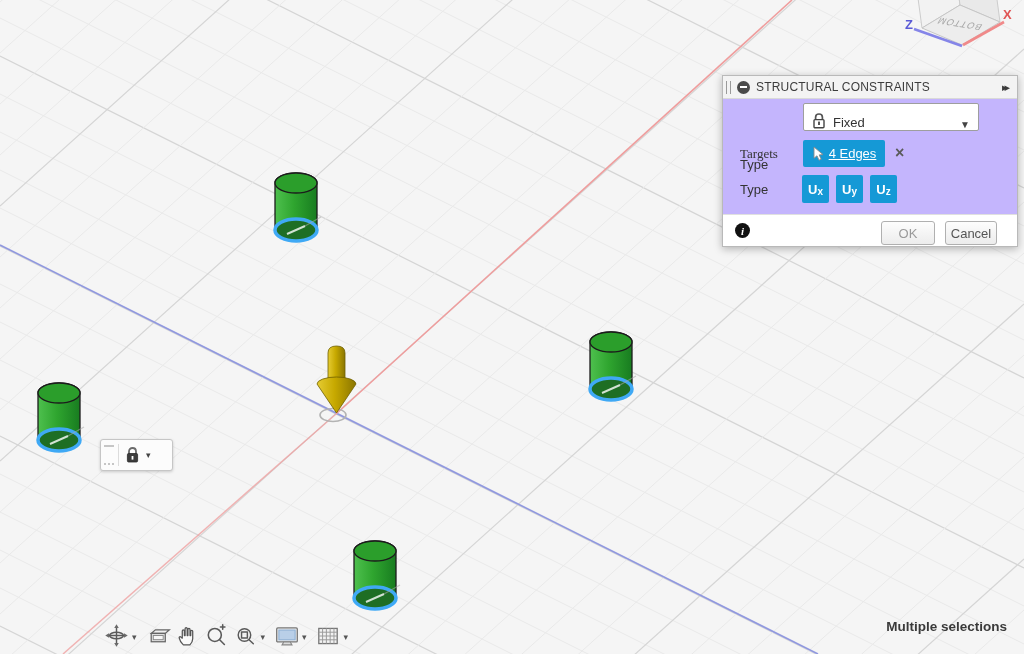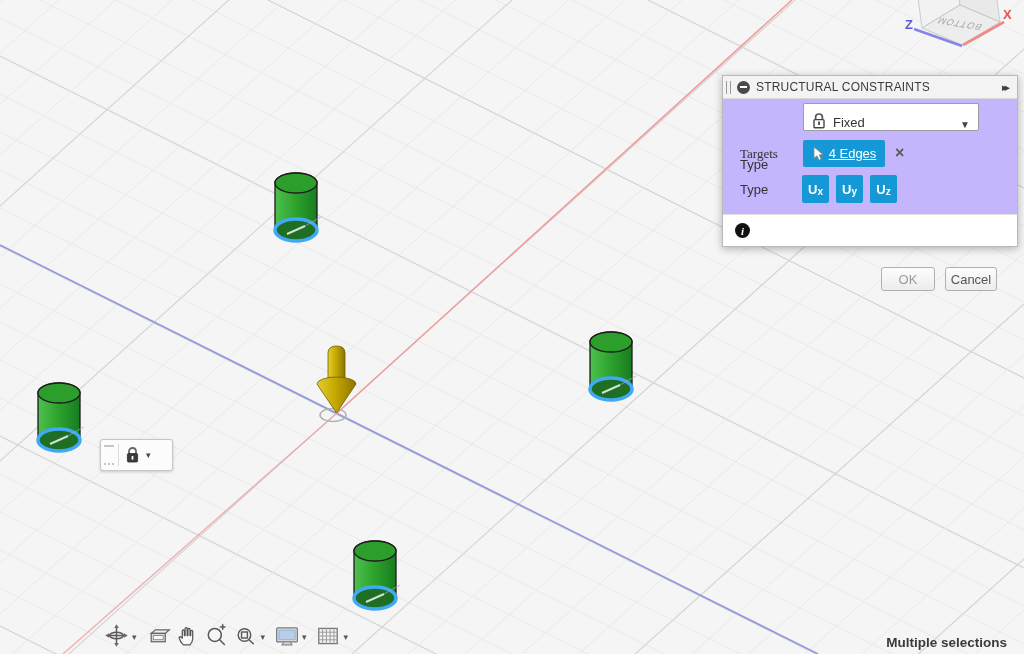--- a/index.html
+++ b/index.html
@@ -18,21 +18,21 @@
   #mini-toolbar .divider{width:1px;height:22px;background:#dcdcdc;margin:0 5px 0 4px;}
   #mini-toolbar .caret{font-size:9px;color:#444;margin-left:5px;}
 
   
   #nav-toolbar{position:absolute;left:103px;top:622px;display:flex;align-items:center;}
   #nav-toolbar .tool{width:27px;height:27px;display:flex;align-items:center;justify-content:center;
     margin-right:2px;cursor:default;}
   #nav-toolbar .caret{font-size:9px;color:#555;margin:2px 8px 0 0;}
 
   
-  #status-text{position:absolute;right:17px;bottom:4px;font-size:13.5px;font-weight:bold;color:#3a3a3a;}
+  #status-text{position:absolute;right:17px;bottom:20px;font-size:13.5px;font-weight:bold;color:#3a3a3a;}
 
   
   #panel{position:absolute;left:722px;top:75px;width:296px;height:172px;background:#c4b5fd;
     border:1px solid #b9b9b9;box-shadow:0 2px 8px rgba(0,0,0,.28);box-sizing:border-box;font-size:13px;color:#333;}
   #panel-header{height:22px;background:#f3f3f3;border-bottom:1px solid #d9d9d9;
     display:flex;align-items:center;padding:0 7px 0 3px;}
   #panel-grip{width:3px;height:13px;border-left:1px solid #9a9a9a;border-right:1px solid #9a9a9a;margin-right:6px;}
   #collapse-btn{width:13px;height:13px;border-radius:50%;background:#4a4a4a;position:relative;margin-right:6px;flex:none;}
   #collapse-btn::after{content:"";position:absolute;left:3px;top:5.5px;width:7px;height:2px;background:#fff;}
   #panel-title{flex:1;font-size:12px;letter-spacing:.2px;color:#3c3c3c;white-space:nowrap;}
@@ -56,21 +56,21 @@
     display:flex;align-items:center;justify-content:center;font-weight:bold;font-size:13px;border:none;}
   .axis-btn .sub{font-size:10px;margin-top:5px;}
   #axis-ux{left:79px;} #axis-uy{left:113px;} #axis-uz{left:147px;}
 
   #panel-footer{position:absolute;left:0;right:0;bottom:0;height:31px;border-top:1px solid #e0e0e0;background:#fff;}
   #info-icon{position:absolute;left:12px;top:8px;width:15px;height:15px;border-radius:50%;background:#111;
     color:#fff;font-family:"Liberation Serif",serif;font-weight:bold;font-style:italic;font-size:11px;
     display:flex;align-items:center;justify-content:center;}
   .pbtn{position:absolute;top:6px;height:24px;border:1px solid #b0b0b0;border-radius:3px;
     background:linear-gradient(#fdfdfd,#ececec);font-size:13px;font-family:"Liberation Sans",sans-serif;
-    display:flex;align-items:center;justify-content:center;box-sizing:border-box;margin-top:46px;}
+    display:flex;align-items:center;justify-content:center;box-sizing:border-box;}
   #ok-btn{left:158px;width:54px;color:#9a9a9a;}
   #cancel-btn{left:222px;width:52px;color:#555;}
 
   svg .np{stroke:#5a5a5a;stroke-width:1.4;fill:none;stroke-linecap:round;stroke-linejoin:round;}
 </style>
 </head>
 <body>
 
 <div id="stage">
 

